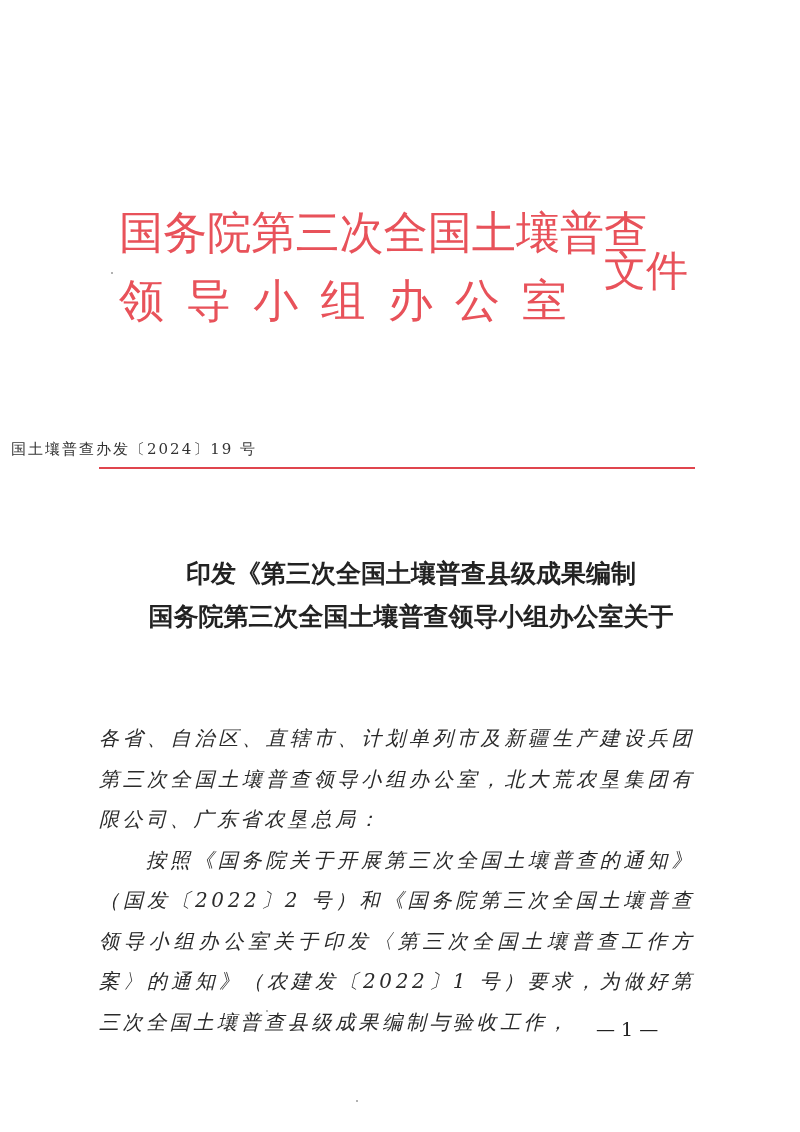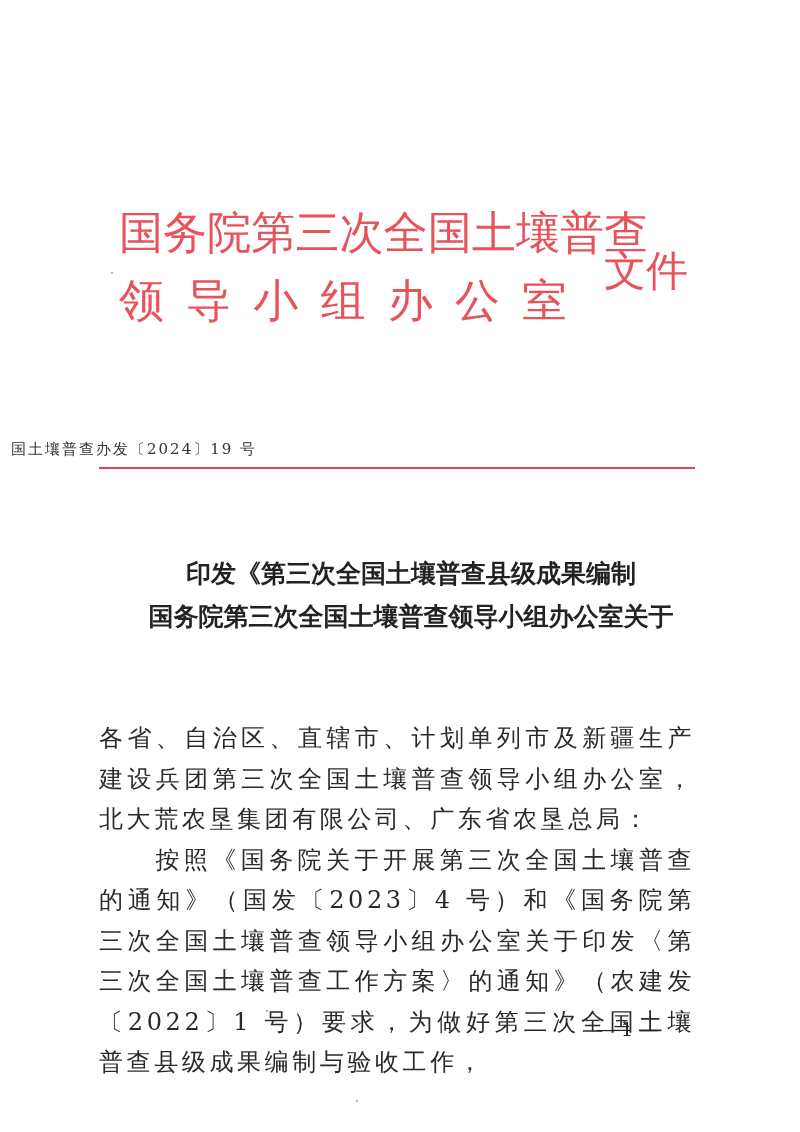--- a/index.html
+++ b/index.html
@@ -96,25 +96,26 @@
       font-weight: bold;
       color: #222;
     }
     .title div { white-space: nowrap; }
     
     .body-text {
       position: absolute;
       left: 88px;
       top: 718px;
       width: 596px;
-      font-size: 24px;
+      font-size: 20px;
       line-height: 40.5px;
       color: #2a2a2a;
       letter-spacing: 3.6px;
       text-align: justify;
+      font-style: italic;
     }
     .body-text p {
       margin: 0;
     }
     .body-text p.indent {
       text-indent: 2.35em;
     }
     .page-number {
       position: absolute;
       left: 585px;
@@ -154,21 +155,21 @@
   <div class="doc-number">国土壤普查办发〔2024〕19 号</div>
   <div class="red-rule"></div>
 
   <div class="title">
     <div>印发《第三次全国土壤普查县级成果编制</div>
     <div>国务院第三次全国土壤普查领导小组办公室关于</div>
   </div>
 
   <div class="body-text">
     <p>各省、自治区、直辖市、计划单列市及新疆生产建设兵团第三次全国土壤普查领导小组办公室，北大荒农垦集团有限公司、广东省农垦总局：</p>
-    <p class="indent">按照《国务院关于开展第三次全国土壤普查的通知》（国发〔2023〕4 号）和《国务院第三次全国土壤普查领导小组办公室关于印发〈第三次全国土壤普查工作方案〉的通知》（农建发〔2022〕1 号）要求，为做好第三次全国土壤普查县级成果编制与验收工作，</p>
+    <p class="indent">按照《国务院关于开展第三次全国土壤普查的通知》（国发〔2022〕2 号）和《国务院第三次全国土壤普查领导小组办公室关于印发〈第三次全国土壤普查工作方案〉的通知》（农建发〔2022〕1 号）要求，为做好第三次全国土壤普查县级成果编制与验收工作，</p>
   </div>
 
   <div class="page-number">— 1 —</div>
 
   <div class="speck" style="left:100px;top:272px;"></div>
   <div class="speck" style="left:345px;top:1100px;"></div>
   <div class="speck" style="left:255px;top:1010px;"></div>
 </div>
 
 </body></html>

